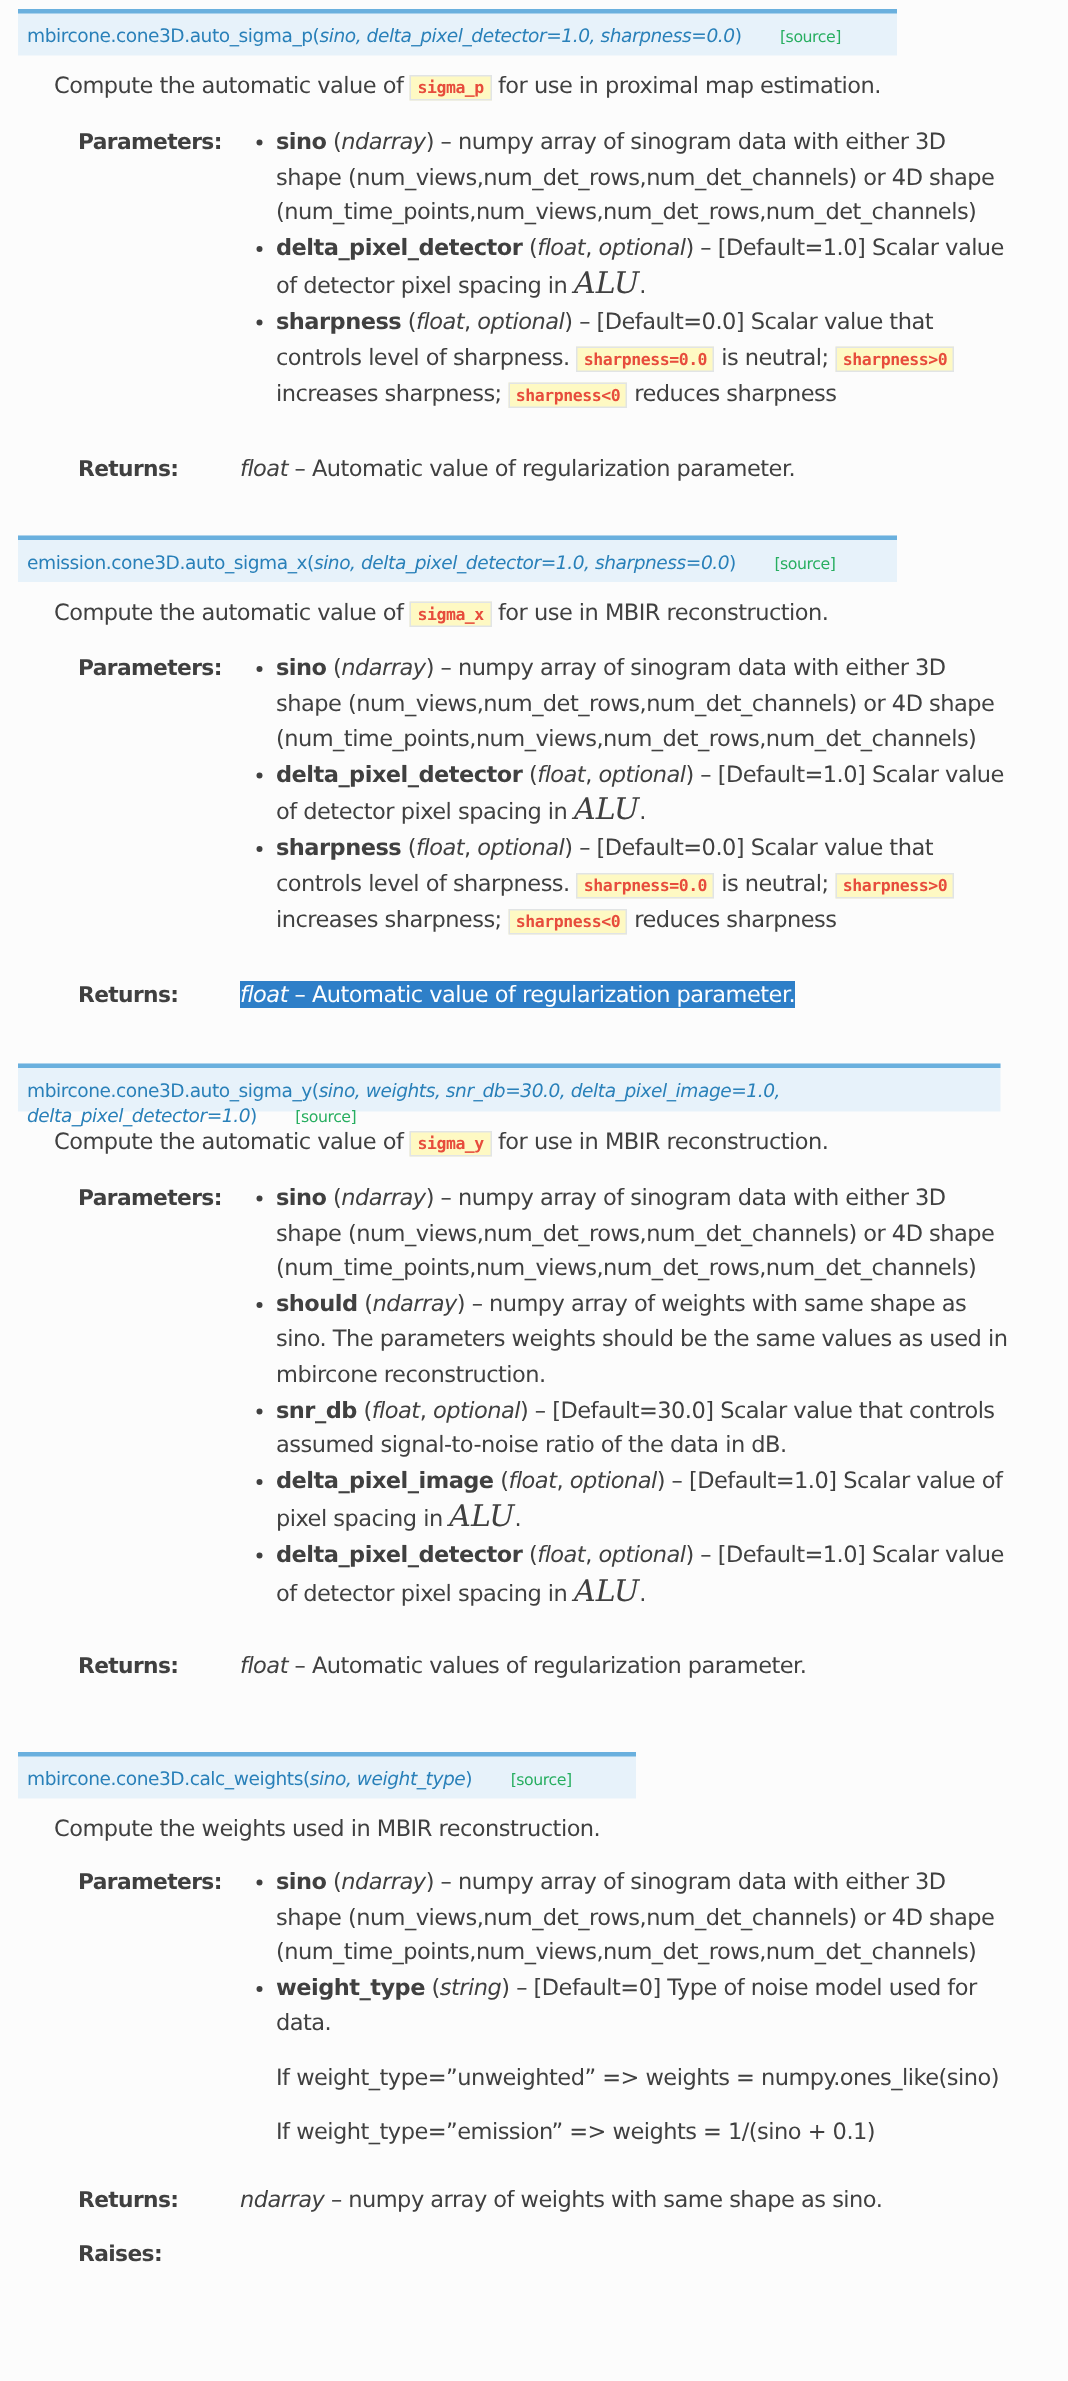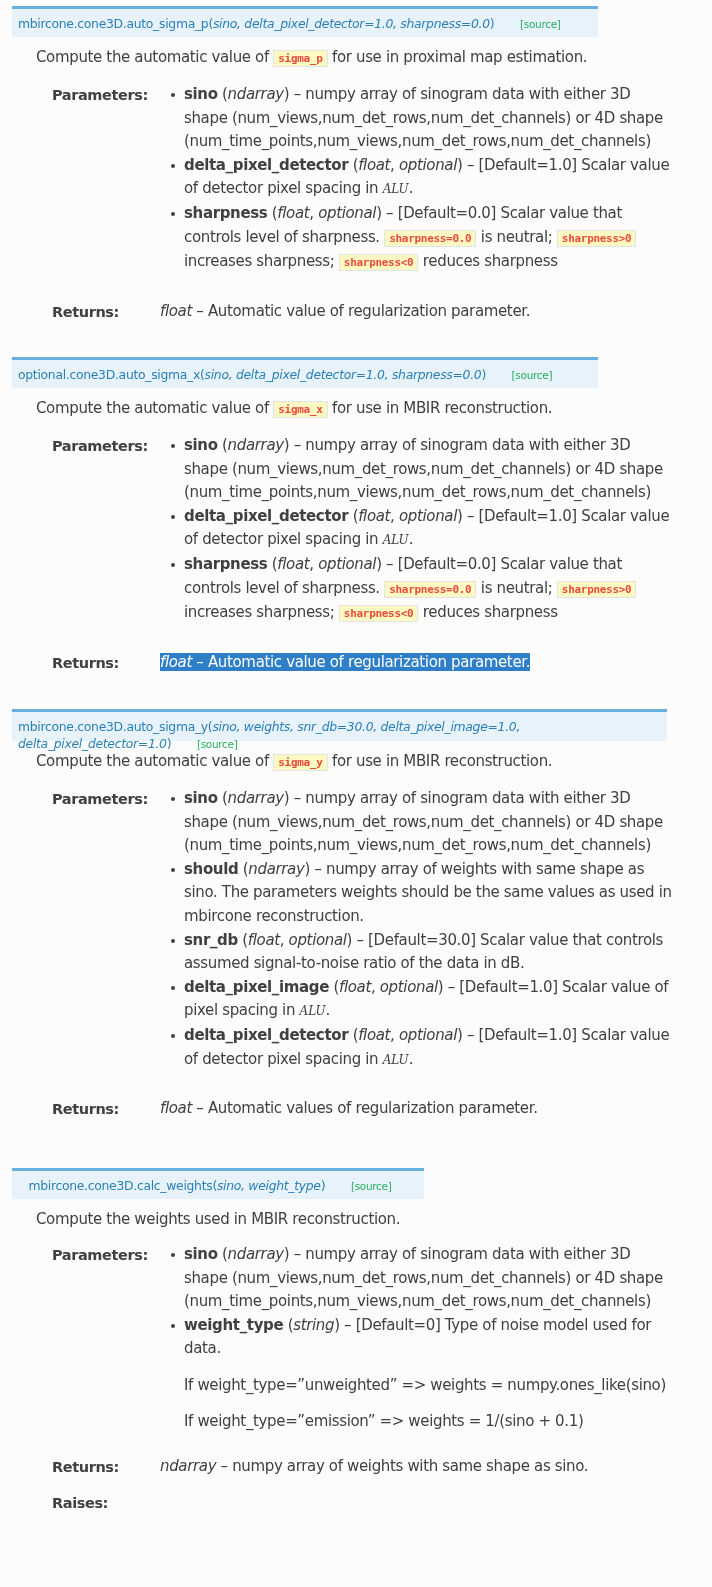--- a/index.html
+++ b/index.html
@@ -65,21 +65,21 @@
   ul.params { list-style: none; margin: 0; padding: 0; }
   ul.params li { position: relative; padding-left: 24px; }
   ul.params li::before {
     content: "";
     position: absolute; left: 11px; top: 10px;
     width: 4px; height: 4px; border-radius: 50%;
     background: #404040;
   }
   .pname { font-weight: bold; }
   .ptype { font-style: italic; }
-  .math { font-family: "DejaVu Serif", serif; font-style: italic; font-size: 12px; letter-spacing: 0; }
+  .math { font-family: "DejaVu Serif", serif; font-style: italic; font-size: 20px; letter-spacing: 0; }
   .ret-type { font-style: italic; }
   .highlight { background: #2e7fc8; color: #fff; }
   .para { margin: 12px 0 0 24px; line-height: 24px; }
 </style>
 </head>
 <body>
 
 <div class="func" style="top:6px; width:586px;">
   <div class="sig" style="height:31px;">
     <span class="name">mbircone.cone3D.auto_sigma_p(</span><em>sino, delta_pixel_detector=1.0, sharpness=0.0</em><span>)</span>
@@ -99,21 +99,21 @@
     </div>
   </div>
   <div class="field" style="margin-top:25px;">
     <div class="field-label">Returns:</div>
     <div class="field-body"><span class="ret-type">float</span><span> – Automatic value of regularization parameter.</span></div>
   </div>
 </div>
 
 <div class="func" style="top:357px; width:586px;">
   <div class="sig" style="height:31px;">
-    <span class="name">optional.cone3D.auto_sigma_x(</span><em>sino, delta_pixel_detector=1.0, sharpness=0.0</em><span>)</span>
+    <span class="name">emission.cone3D.auto_sigma_x(</span><em>sino, delta_pixel_detector=1.0, sharpness=0.0</em><span>)</span>
     <span class="src">[source]</span>
   </div>
   <div class="desc">
     <span>Compute the automatic value of </span><code class="lit">sigma_x</code><span> for use in MBIR reconstruction.</span>
   </div>
   <div class="field" style="margin-top:12px; width:620px;">
     <div class="field-label">Parameters:</div>
     <div class="field-body">
       <ul class="params">
         <li><span class="pname">sino</span> (<span class="ptype">ndarray</span>)<span> – numpy array of sinogram data with either 3D shape (num_views,num_det_rows,num_det_channels) or 4D shape (num_time_points,num_views,num_det_rows,num_det_channels)</span></li>
@@ -148,21 +148,21 @@
       </ul>
     </div>
   </div>
   <div class="field" style="margin-top:25px;">
     <div class="field-label">Returns:</div>
     <div class="field-body"><span class="ret-type">float</span><span> – Automatic values of regularization parameter.</span></div>
   </div>
 </div>
 
 <div class="func" style="top:1168px; width:412px;">
-  <div class="sig" style="height:31px;text-align:center;">
+  <div class="sig" style="height:31px;">
     <span class="name">mbircone.cone3D.calc_weights(</span><em>sino, weight_type</em><span>)</span>
     <span class="src">[source]</span>
   </div>
   <div class="desc">
     <span>Compute the weights used in MBIR reconstruction.</span>
   </div>
   <div class="field" style="margin-top:12px; width:620px;">
     <div class="field-label">Parameters:</div>
     <div class="field-body">
       <ul class="params">

